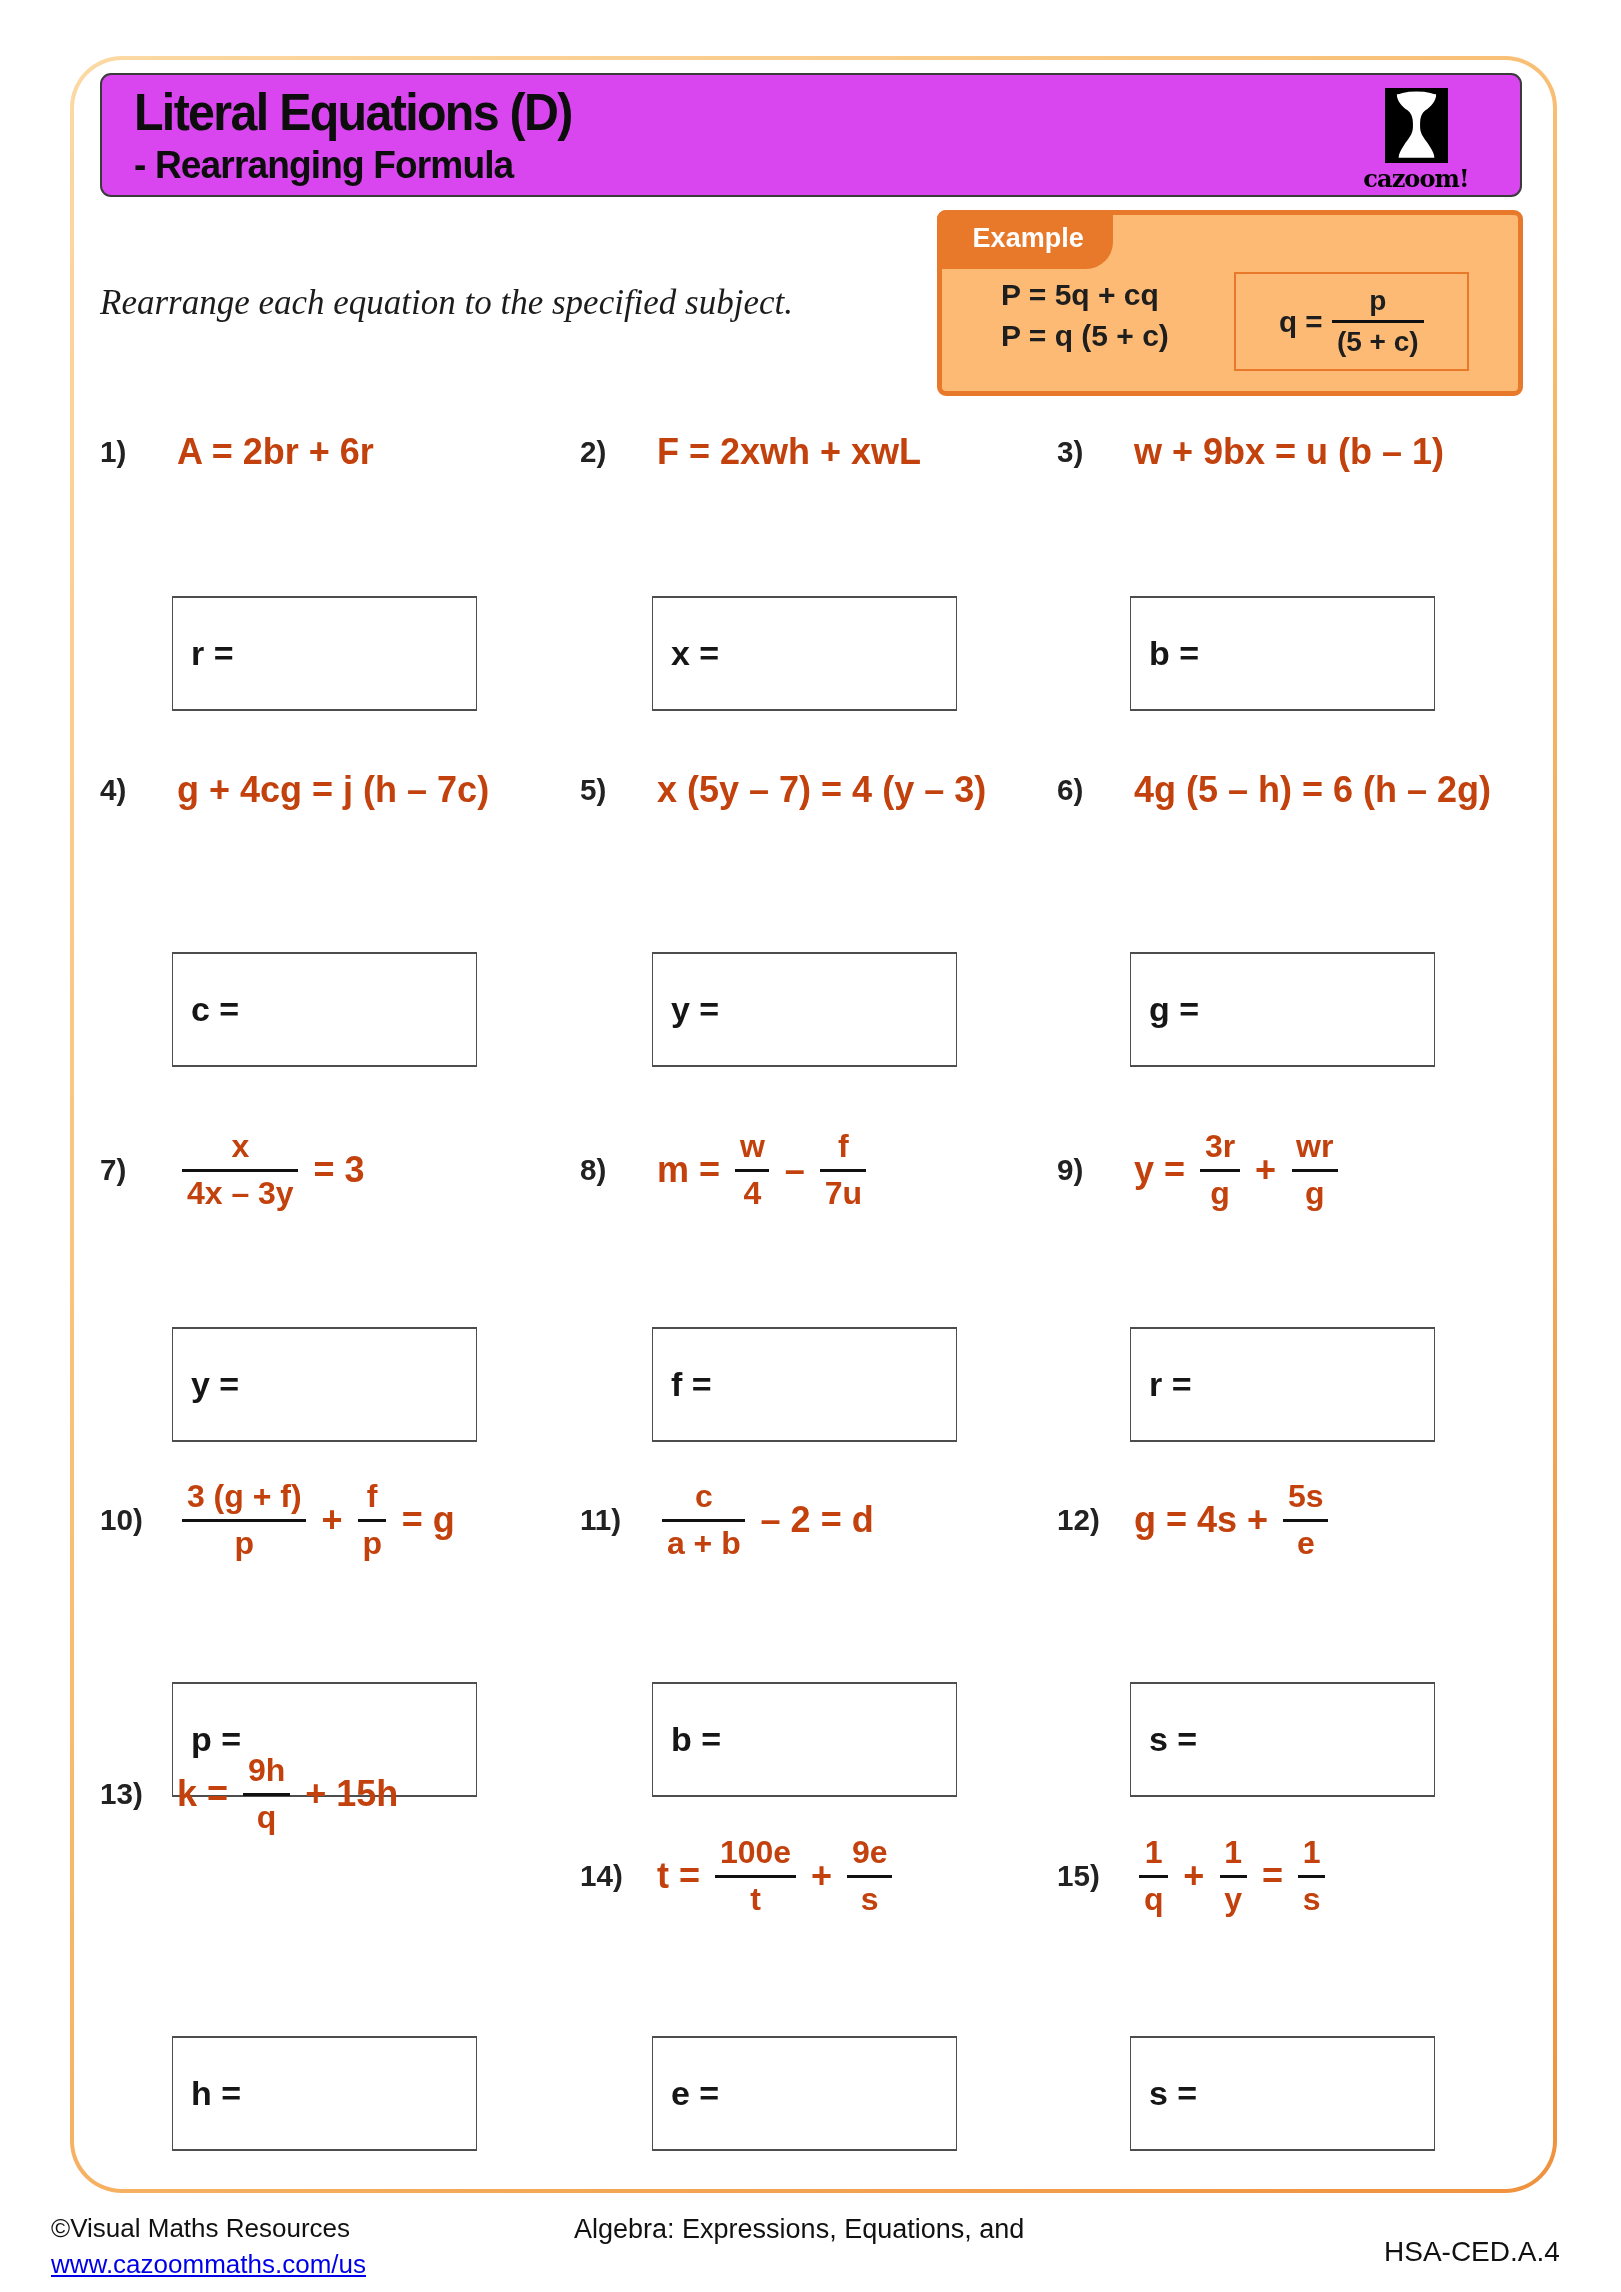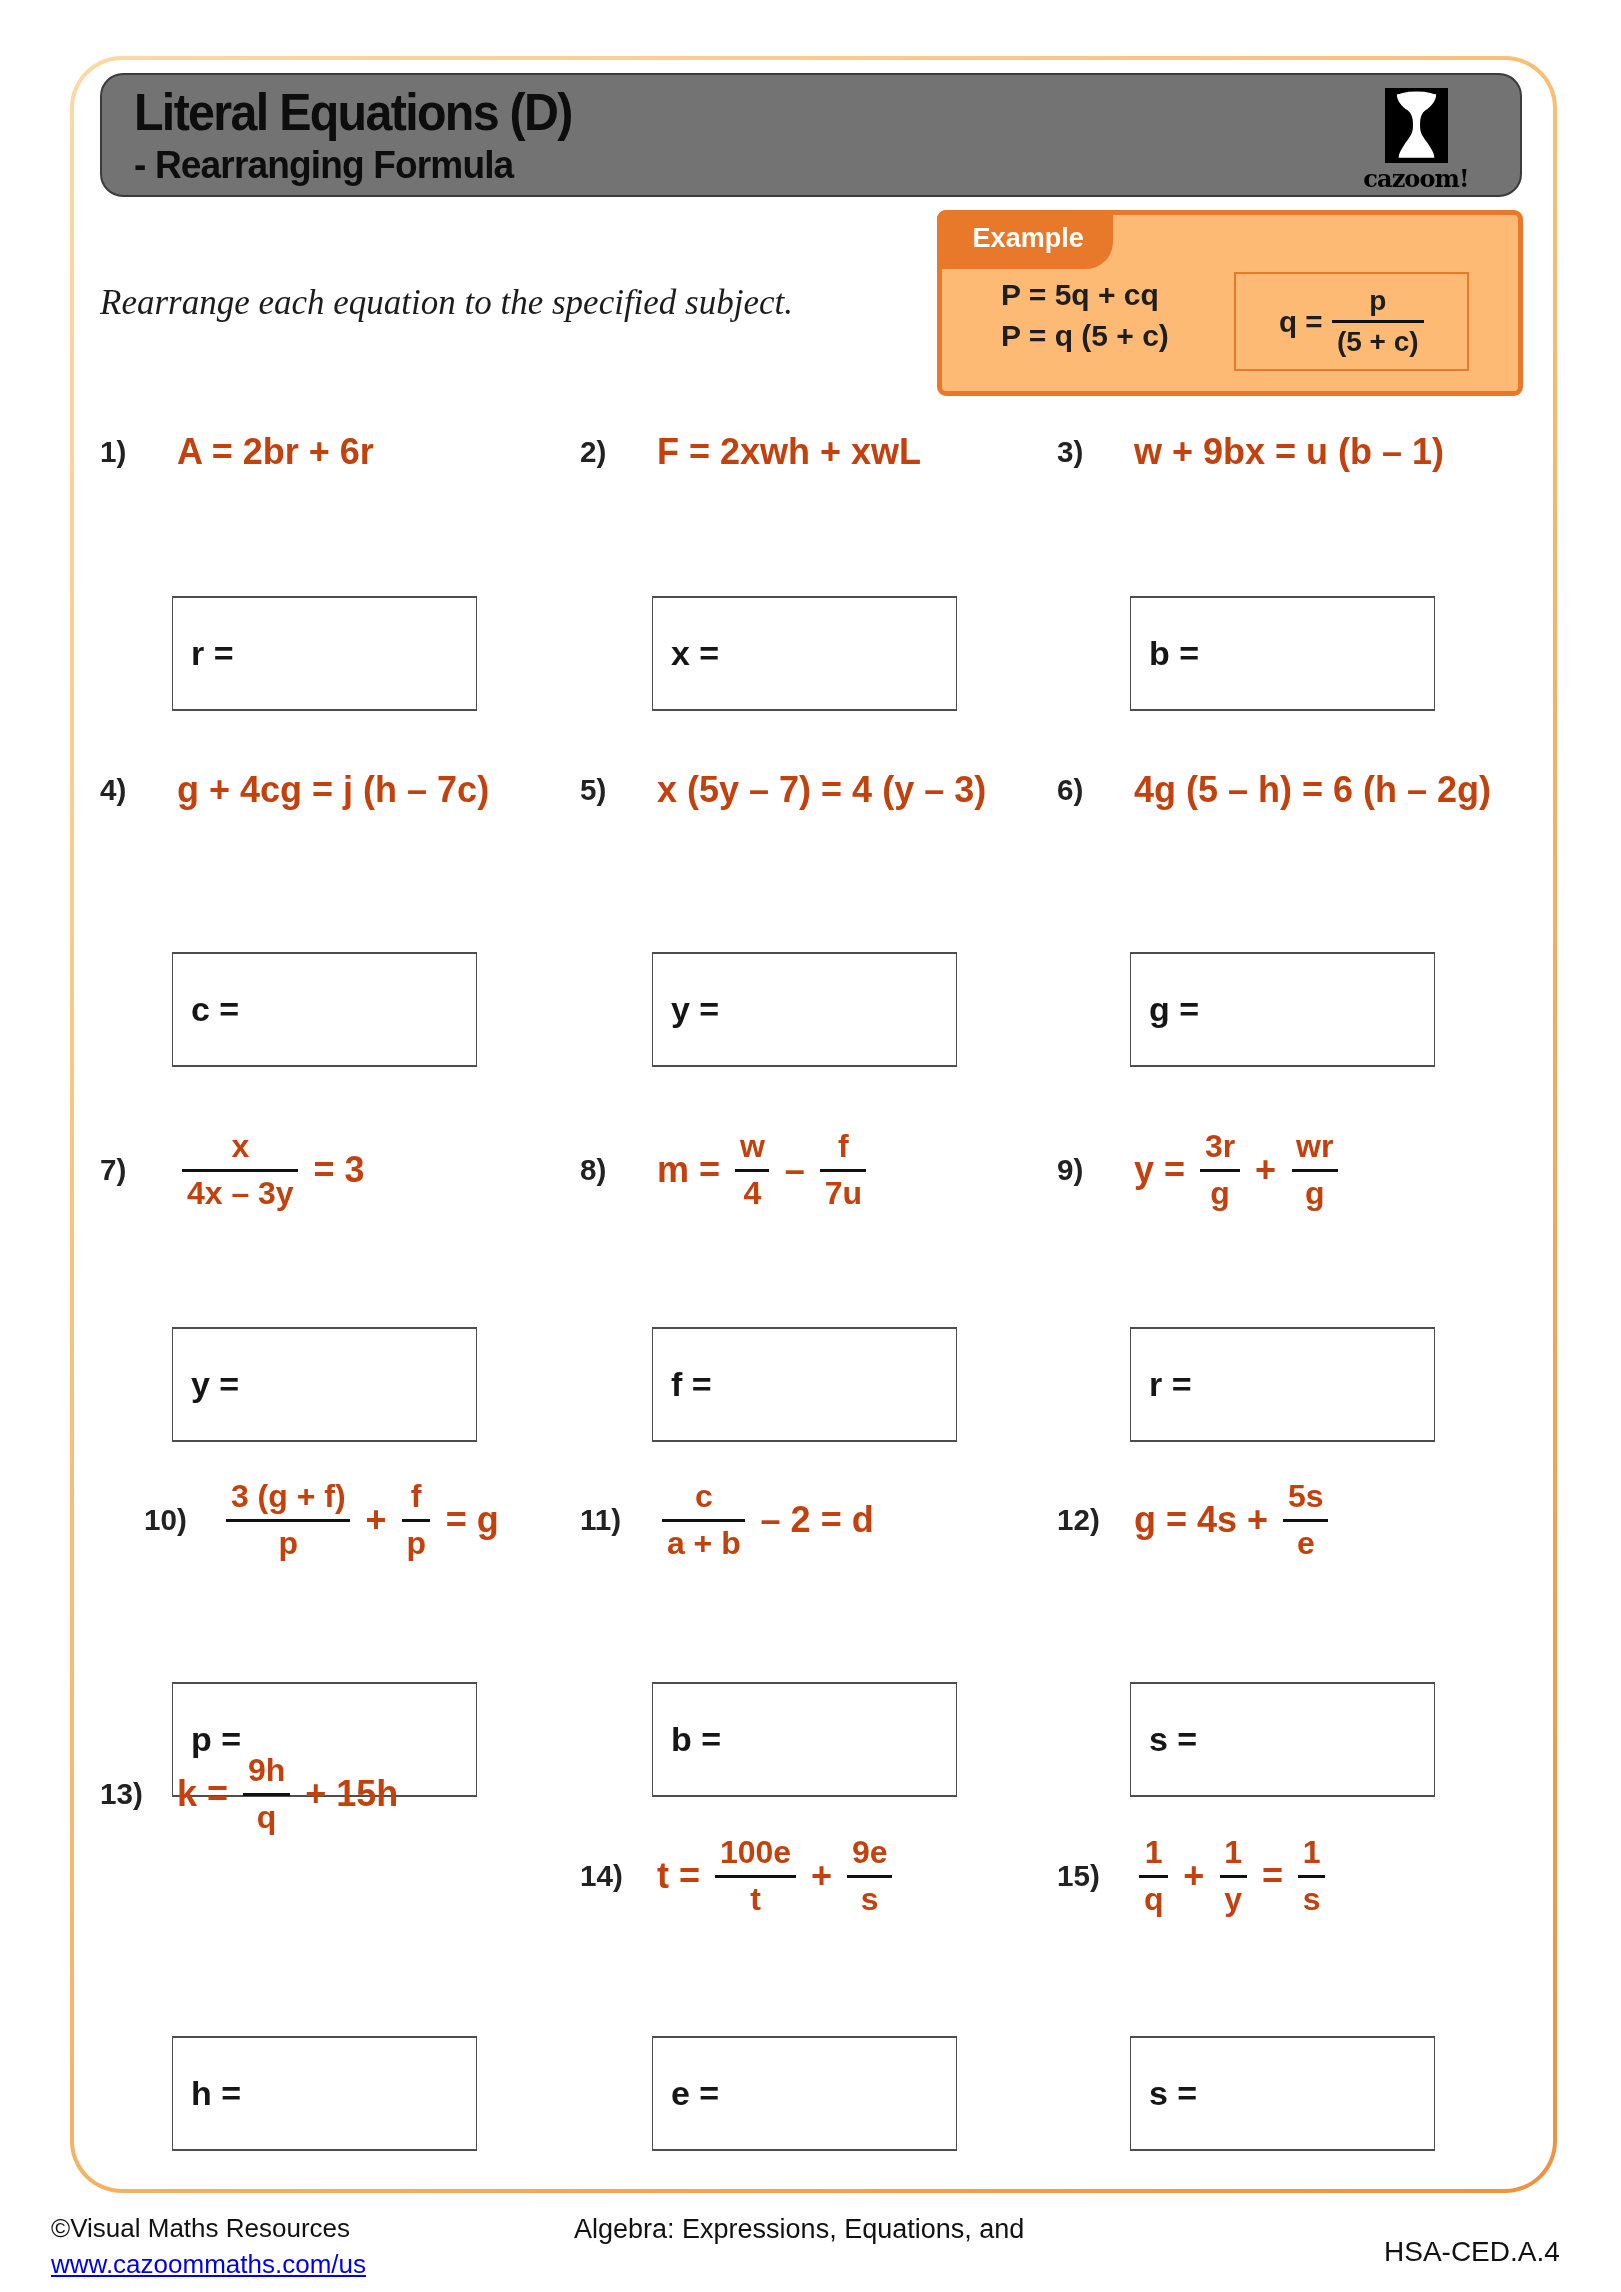--- a/index.html
+++ b/index.html
@@ -17,21 +17,21 @@
     background:linear-gradient(135deg,#FCD9A4 0%,#F8BC70 45%,#EF923E 100%);
   }
   .pageframe-inner{
     position:absolute;left:3.6px;top:3.6px;right:3.6px;bottom:3.6px;
     border-radius:48px;background:#ffffff;
   }
 
   
   .header-box{
     position:absolute;left:100px;top:73px;width:1422px;height:124px;
-    background:#737373;border:2.7px solid #3b3b3b;border-radius:23px;
+    background:#d946ef;border:2.7px solid #3b3b3b;border-radius:11px;
     box-sizing:border-box;
   }
   .title{
     position:absolute;left:32px;top:7.2px;font-size:52px;font-weight:bold;
     letter-spacing:-1.8px;color:#0d0d0d;transform:scaleX(.93);transform-origin:left center;
     white-space:nowrap;
   }
   .subtitle{
     position:absolute;left:32px;top:68px;font-size:39px;font-weight:bold;
     letter-spacing:-0.9px;color:#0d0d0d;transform:scaleX(.95);transform-origin:left center;
@@ -244,21 +244,21 @@
           <span class="frac">
             <div class="fnum">wr</div>
             <div class="fbar"></div>
             <div class="fden">g</div>
           </span>
         </div>
       </div>
       <div class="abox" style="left: 1130px; top: 1327px;">
         <span class="abox-label">r =</span>
       </div>
-      <div class="problem" style="left: 100px; top: 1453px; margin-left: 44px;">
+      <div class="problem" style="left: 100px; top: 1453px;">
         <span class="pnum">10)</span>
         <div class="eq">
           <span class="frac">
             <div class="fnum">3 (g + f)</div>
             <div class="fbar"></div>
             <div class="fden">p</div>
           </span>
           <span class="tok"> + </span>
           <span class="frac">
             <div class="fnum">f</div>

